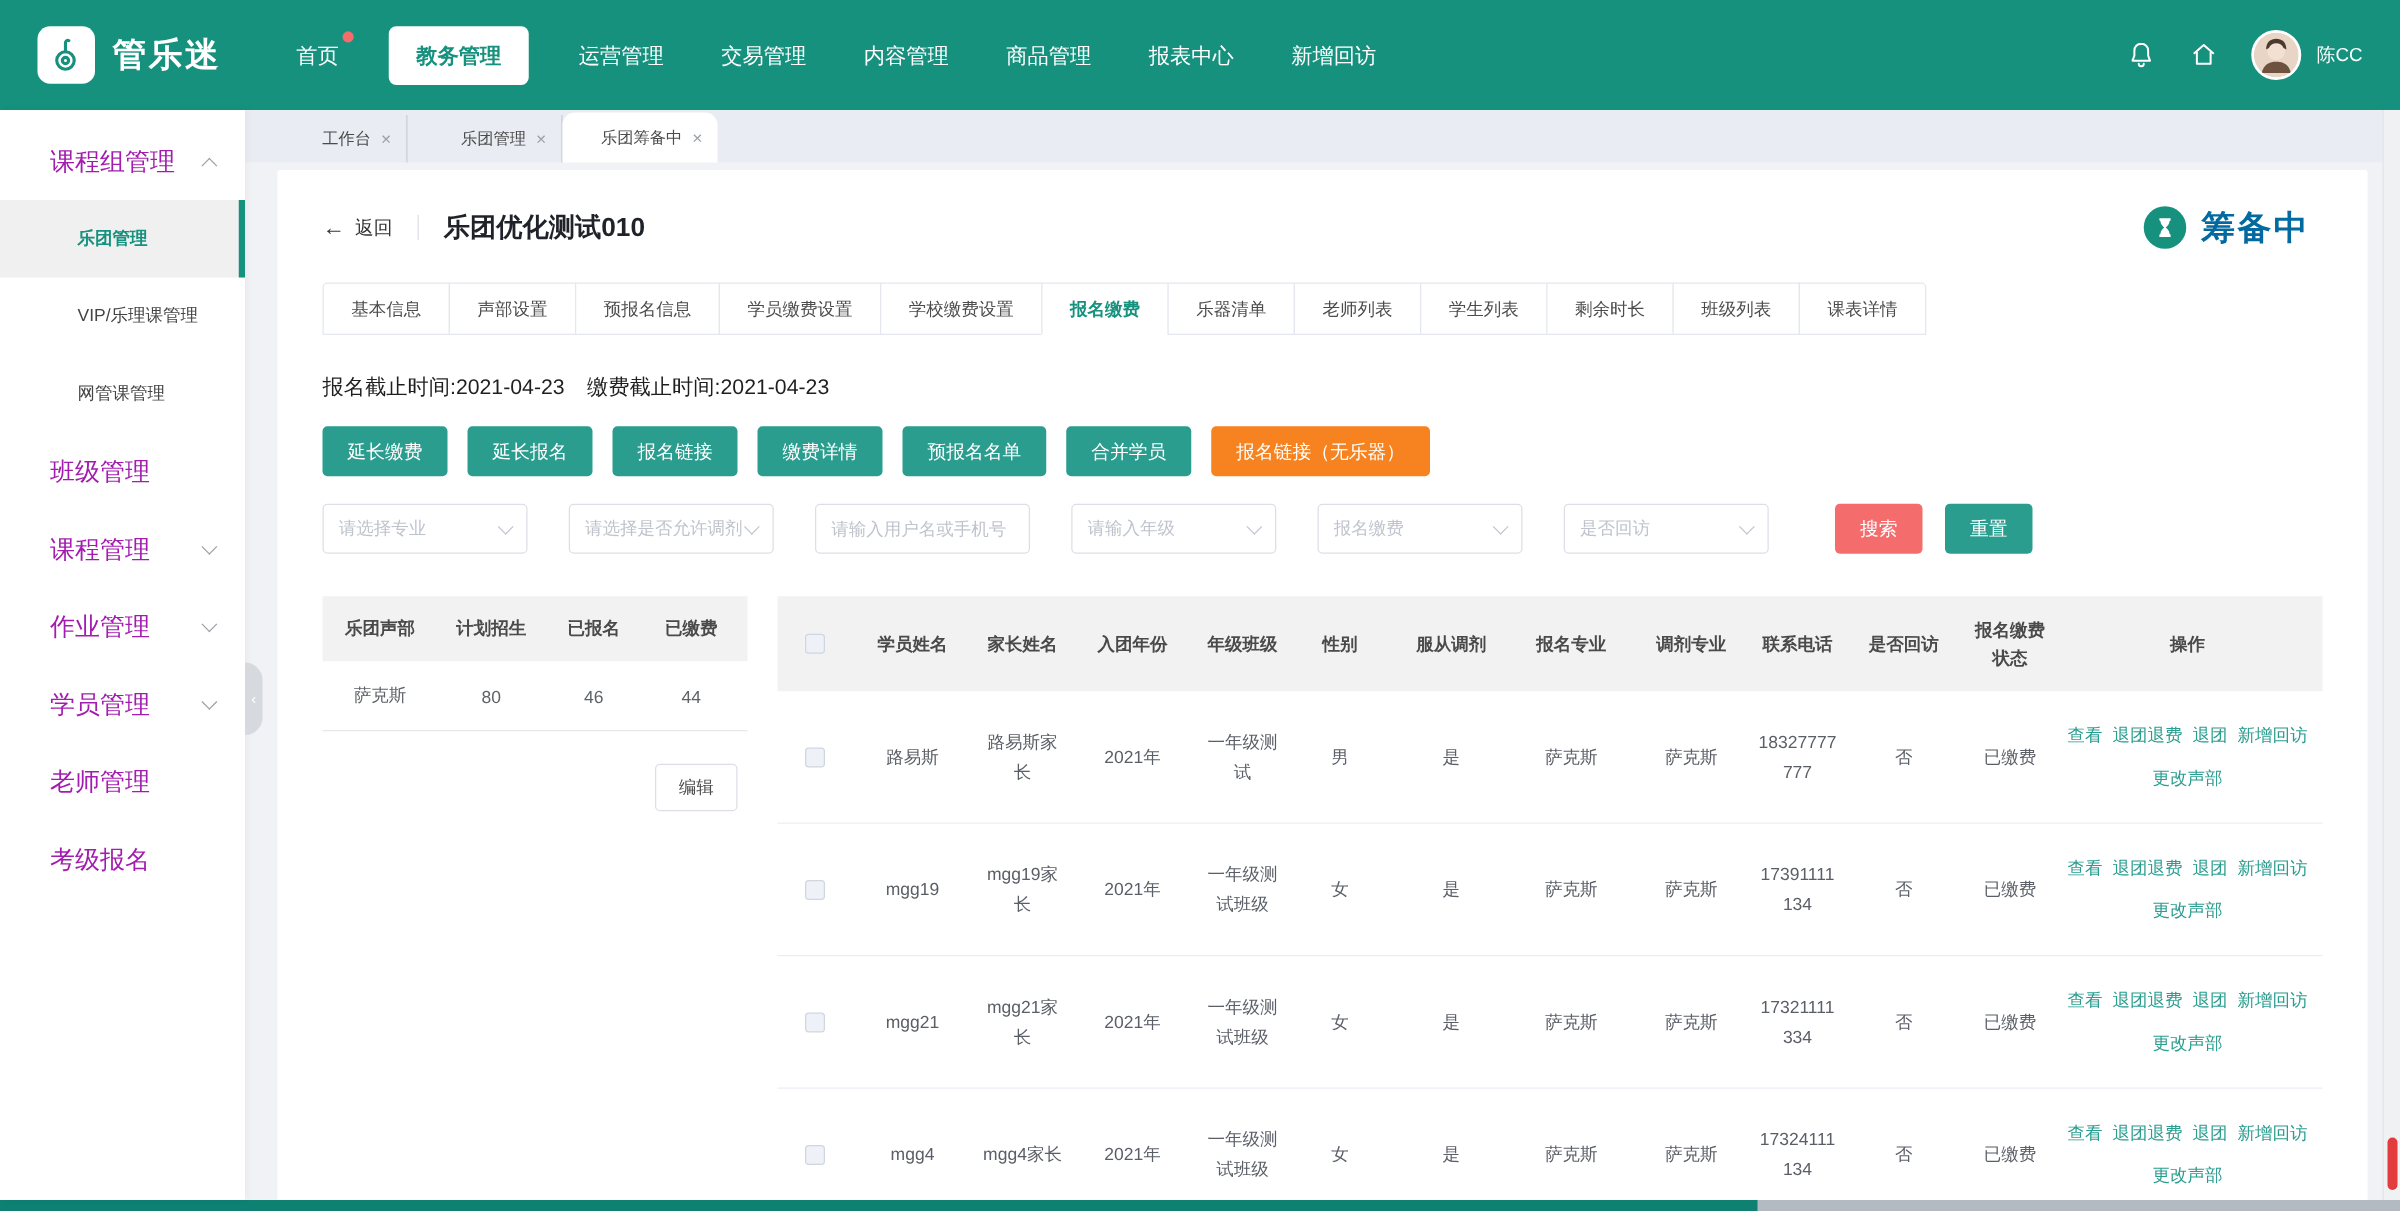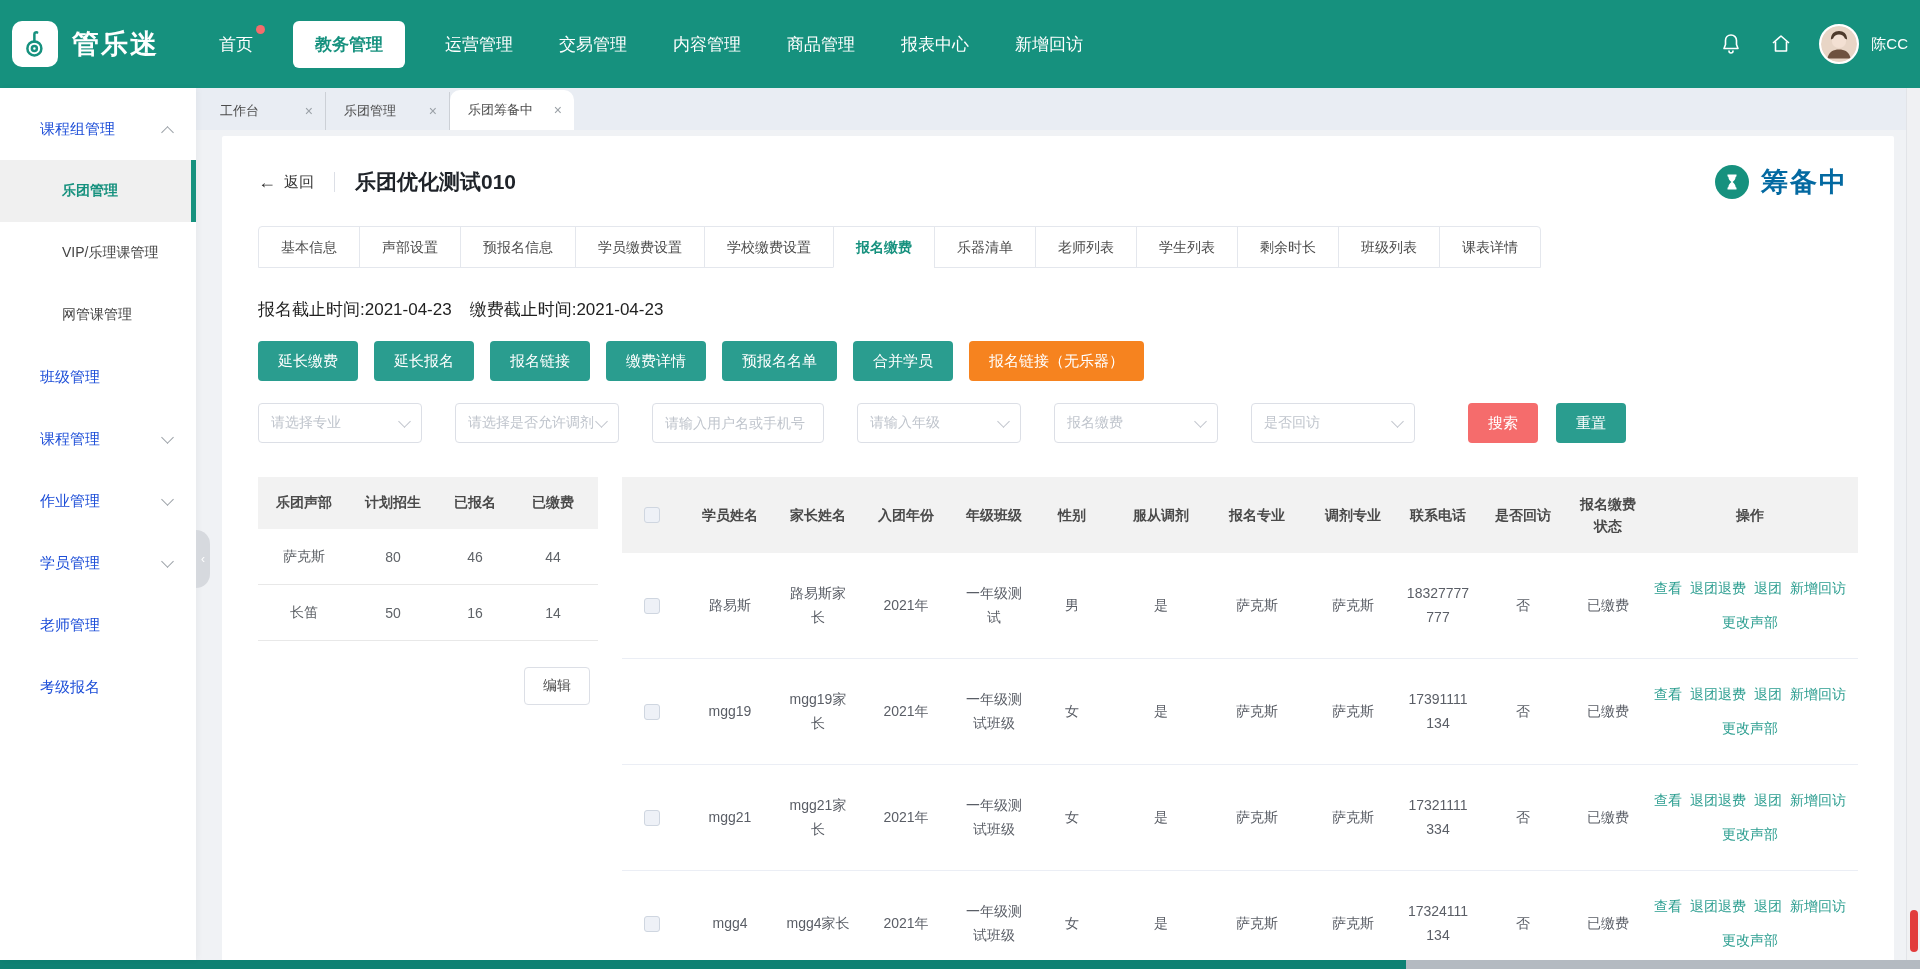--- a/index.html
+++ b/index.html
@@ -1,49 +1,49 @@
 <!DOCTYPE html>
 <html><head>
 <meta charset="utf-8">
 <style>
   * { margin:0; padding:0; box-sizing:border-box; }
   html,body { width:1920px; height:969px; overflow:hidden; }
   body { font-family:"Liberation Sans","DejaVu Sans",sans-serif; display:flex; flex-direction:column; background:#f0f2f5; color:#333; }
 
   
-  .navbar { height:88px; flex:0 0 88px; background:#16917e; display:flex; align-items:center; padding:0 12px; }
+  .navbar { height:88px; flex:0 0 88px; background:#16917e; display:flex; align-items:center; padding:0 30px; }
   .brand { display:flex; align-items:center; gap:14px; margin-right:54px; }
   .brand-logo { width:46px; height:46px; background:#fff; border-radius:10px; display:flex; align-items:center; justify-content:center; }
   .brand-logo svg { width:30px; height:30px; }
   .brand-name { color:#fff; font-size:27px; font-weight:bold; letter-spacing:2px; }
   .nav-menu { display:flex; align-items:center; gap:34px; }
   .nav-item { position:relative; color:#fff; font-size:17px; padding:12px 6px; cursor:pointer; white-space:nowrap; }
   .nav-item.active { background:#fff; color:#16917e; border-radius:6px; padding:12px 22px; font-weight:bold; }
   .nav-dot { position:absolute; top:4px; right:-6px; width:9px; height:9px; border-radius:50%; background:#f56c6c; }
   .nav-right { margin-left:auto; display:flex; align-items:center; gap:26px; }
   .nav-ic { width:24px; height:24px; }
   .avatar { width:40px; height:40px; border-radius:50%; border:2px solid #fff; overflow:hidden; background:#fff; }
   .nav-user { color:#fff; font-size:15px; margin-left:-14px; }
 
   
   .app-body { flex:1 1 auto; display:flex; min-height:0; }
 
   
   .sidebar { width:196px; flex:0 0 196px; background:#fff; box-shadow:2px 0 6px rgba(0,0,0,.04); position:relative; z-index:3; padding-top:10px; }
-  .side-item { height:62px; display:flex; align-items:center; padding:0 24px 0 40px; font-size:15px; color:#1d4ed8; cursor:pointer; position:relative; }
+  .side-item { height:62px; display:flex; align-items:center; padding:0 24px 0 40px; font-size:20px; color:#a21caf; cursor:pointer; position:relative; }
   .side-sub { padding-left:62px; font-size:14px; color:#444; }
   .side-sub.active { background:#f0f0f0; color:#16917e; font-weight:bold; border-right:5px solid #16917e; }
   .chev { margin-left:auto; width:9px; height:9px; border-right:1.5px solid #9aa0a6; border-bottom:1.5px solid #9aa0a6; }
   .chev.down { transform:rotate(45deg); margin-top:-4px; }
   .chev.up { transform:rotate(-135deg); margin-top:6px; }
   .collapse-handle { position:absolute; right:-14px; top:442px; width:14px; height:58px; background:#d6d9de; border-radius:0 29px 29px 0; display:flex; align-items:center; justify-content:center; color:#fff; font-size:12px; cursor:pointer; }
 
   
   .main-wrap { flex:1 1 auto; min-width:0; display:flex; flex-direction:column; background:#f0f2f5; }
-  .tabstrip { height:42px; flex:0 0 42px; background:#e9edf3; display:flex; align-items:flex-end; padding-left:6px; }
+  .tabstrip { height:42px; flex:0 0 42px; background:#e9edf3; display:flex; align-items:flex-end; padding-left:6px;text-align:right; }
   .ttab { height:38px; width:124px; display:flex; align-items:center; padding:0 12px 0 18px; font-size:13px; color:#4b4b4b; cursor:pointer; border-right:1px solid #ccd0d6; }
   .ttab.active { background:#fff; border-radius:10px 10px 0 0; border-right:none; height:40px; }
   .ttab .lbl { flex:1; }
   .ttab .x { color:#9aa0a6; font-size:14px; padding-left:8px; }
 
   .main-scroll { flex:1 1 auto; min-height:0; padding:6px 12px 0 26px; }
   .card { background:#fff; border-radius:2px; min-height:1100px; padding:28px 36px 0 36px; }
 
   
   .page-head { display:flex; align-items:center; }
@@ -269,26 +269,20 @@
                   <div>计划招生</div>
                   <div>已报名</div>
                   <div>已缴费</div>
                 </div>
                 <div class="mini-row">
                   <div>萨克斯</div>
                   <div>80</div>
                   <div>46</div>
                   <div>44</div>
                 </div>
-                <div class="mini-row">
-                  <div>长笛</div>
-                  <div>50</div>
-                  <div>16</div>
-                  <div>14</div>
-                </div>
               </div>
             <button class="edit-btn">编辑</button>
           </div>
           <div class="right-panel">
             <div id="roster">
                 <div class="roster-head">
                   <div class="cbx"></div>
                   <div class="hc">学员姓名</div>
                   <div class="hc">家长姓名</div>
                   <div class="hc">入团年份</div>

